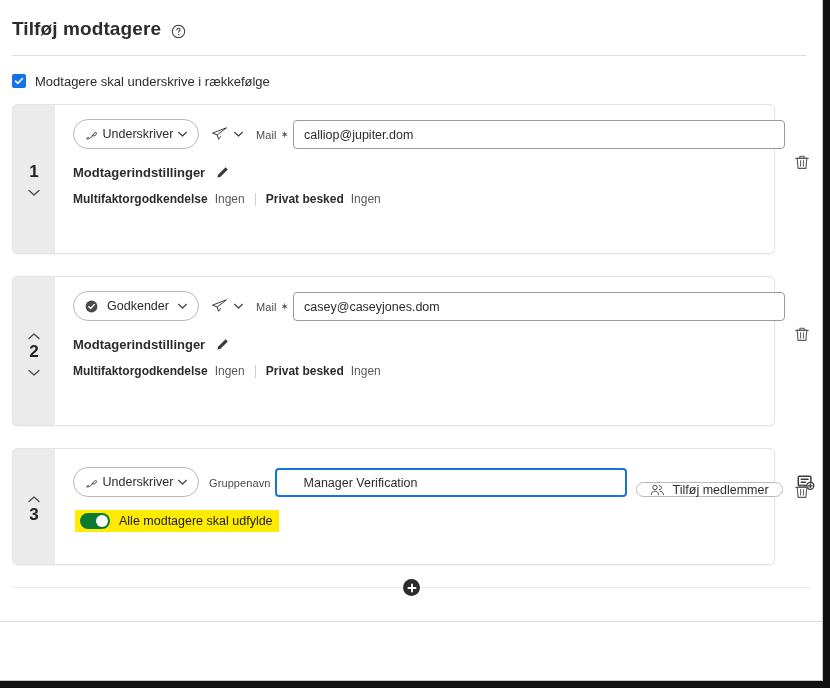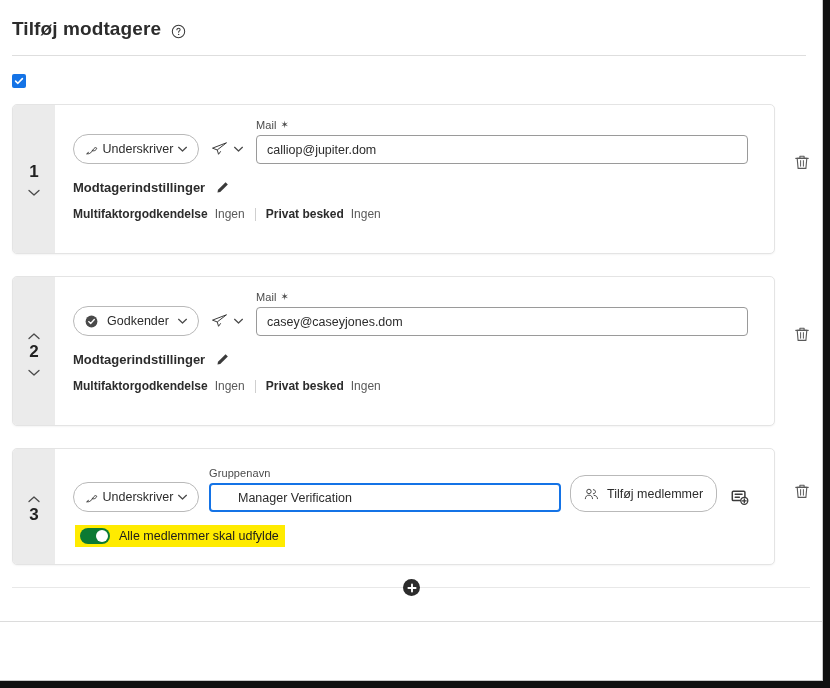--- a/index.html
+++ b/index.html
@@ -159,21 +159,21 @@
     align-items: center;
     gap: 5px;
     margin-left: 12px;
     margin-right: 12px;
     height: 30px;
     cursor: pointer;
   }
 
   .field {
     display: flex;
-    flex-direction: column;
+    flex-direction: row;
     gap: 4px;
   }
   .field-label {
     font-size: 11px;
     color: #4b4b4b;
     display: flex;
     align-items: center;
     gap: 4px;
     letter-spacing: .1px;
   }
@@ -224,21 +224,21 @@
     height: 13px;
     background: #cfcfcf;
     margin: 0 3px;
   }
 
   
   .member-btn {
     display: inline-flex;
     align-items: center;
     gap: 8px;
-    height: 37px;
+    height: 15px;
     padding: 0 13px;
     margin-left: 9px;
     border: 1px solid #b9b9b9;
     border-radius: 15px;
     background: #fff;
     font-size: 12.5px;
     color: #2c2c2c;
     box-sizing: border-box;
     cursor: pointer;
     white-space: nowrap;
@@ -336,20 +336,21 @@
     </span>
   </div>
   <div class="header-rule"></div>
 
   <div class="order-row">
     <span class="checkbox">
       <svg width="10" height="10" viewBox="0 0 10 10">
         <path d="M1.6 5.1 L3.9 7.3 L8.4 2.6" fill="none" stroke="#ffffff" stroke-width="1.6" stroke-linecap="round" stroke-linejoin="round"></path>
       </svg>
     </span>
+    <span class="order-label">Modtagere skal underskrive i rækkefølge</span>
   </div>
 
   <div class="cards">
 
     <div class="card" style="height:150px;">
       <div class="rail">
         <span class="num">1</span>
         <span class="chev">
           <svg width="16" height="11" viewBox="0 0 16 11">
                 <path d="M3 3.5 L8 8 L13 3.5" fill="none" stroke="#4a4a4a" stroke-width="1.3" stroke-linecap="round" stroke-linejoin="round"></path>
@@ -556,21 +557,21 @@
               <circle cx="14.3" cy="12.8" r="3.5" fill="#ffffff" stroke="#3a3a3a" stroke-width="1.3"></circle>
               <path d="M14.3 10.9 L14.3 14.7 M12.4 12.8 L16.2 12.8" stroke="#3a3a3a" stroke-width="1.3" stroke-linecap="round"></path>
             </svg>
           </span>
         </div>
 
         <div class="toggle-row">
           <span class="toggle">
             <span class="knob"></span>
           </span>
-          <span class="toggle-label">Alle medlemmer skal udfylde</span>
+          <span class="toggle-label">Alle modtagere skal udfylde</span>
         </div>
       </div>
       <span class="trash" style="right:-38px; top:32px;">
         <svg width="20" height="20" viewBox="0 0 20 20">
           <path d="M5.2 6.4 L14.8 6.4 L13.9 16.4 L6.1 16.4 Z" fill="none" stroke="#5a5a5a" stroke-width="1.1" stroke-linejoin="round"></path>
           <path d="M3.8 6.4 L16.2 6.4" stroke="#5a5a5a" stroke-width="1.1" stroke-linecap="round"></path>
           <path d="M7.9 6.4 L7.9 4.3 L12.1 4.3 L12.1 6.4" fill="none" stroke="#5a5a5a" stroke-width="1.1" stroke-linejoin="round"></path>
           <path d="M8.6 8.6 L8.6 14.2 M11.4 8.6 L11.4 14.2" stroke="#5a5a5a" stroke-width="1" stroke-linecap="round"></path>
         </svg>
       </span>

